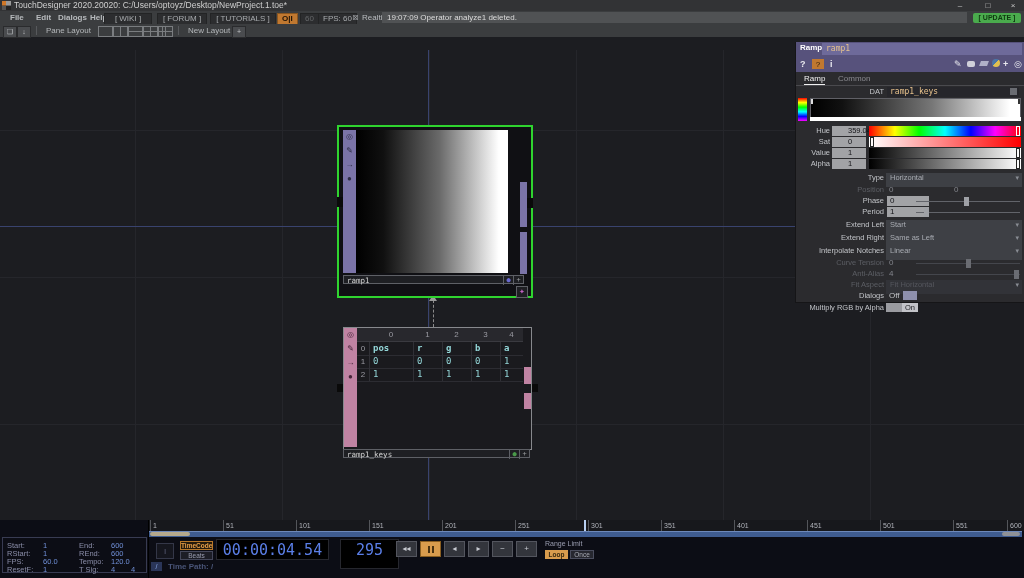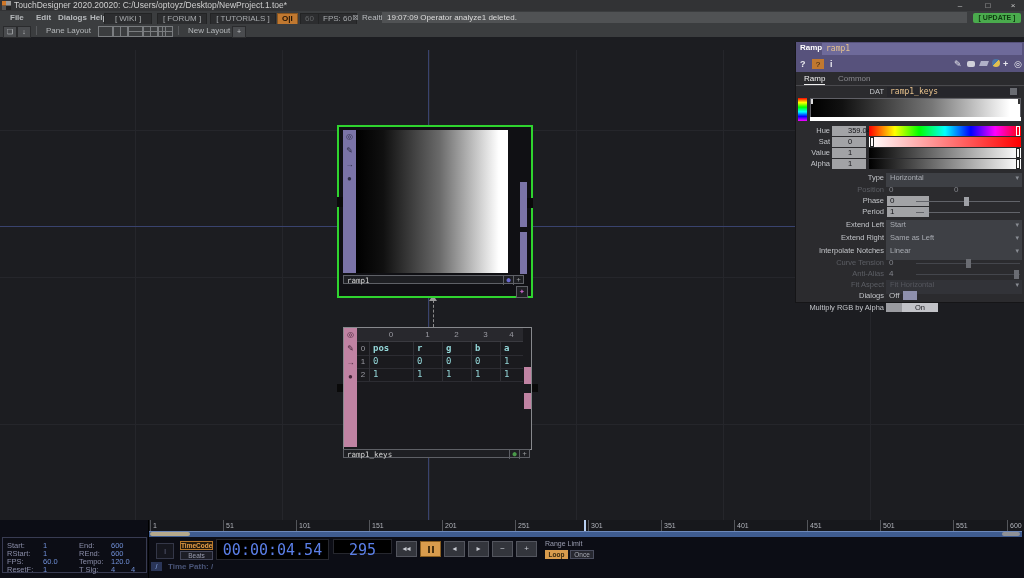--- a/index.html
+++ b/index.html
@@ -360,21 +360,21 @@
       <span class="pdrop dim">Fit Horizontal</span>
     </div>
     <div class="prow" style="top:249px">
       <span class="plab">Dialogs</span>
       <span class="ptext" style="left:93px;color:#c2c4c8">Off</span>
       <span class="abs" style="left:107px;top:0;width:14px;height:9px;background:#8e90ad"></span>
     </div>
     <div class="prow" style="top:261px">
       <span class="plab" style="left:-24px;width:112px">Multiply RGB by Alpha</span>
       <span class="abs" style="left:90px;top:0;width:16px;height:9px;background:#9a9ba0"></span>
-      <span class="abs" style="left:106px;top:0;width:36px;height:9px;background:#c2c3c8;color:#1a1a1e;font-size:7.5px;line-height:9px;text-align:center">On</span>
+      <span class="abs" style="left:106px;top:0;width:16px;height:9px;background:#c2c3c8;color:#1a1a1e;font-size:7.5px;line-height:9px;text-align:center">On</span>
     </div>
   </div>
 
   <div class="abs" id="bottombg"></div>
   <div class="abs" style="left:148px;top:520px;width:1px;height:58px;background:#000"></div>
 
   <div class="abs" id="ruler">
     <span class="tickt" style="left:1px">1</span>
     <span class="tickt" style="left:74px">51</span>
     <span class="tickt" style="left:147px">101</span>
@@ -411,21 +411,21 @@
     <span class="ival" style="left:40px;top:28px">1</span>
     <span class="ilab" style="left:76px;top:28px">T Sig:</span>
     <span class="ival" style="left:108px;top:28px">4</span>
     <span class="ival" style="left:128px;top:28px">4</span>
   </div>
 
   <span class="abs" style="left:156px;top:543px;width:18px;height:16px;background:#15161e;border:1px solid #343748;color:#5a5f78;font-size:8px;line-height:15px;text-align:center;box-sizing:border-box">I</span>
   <span class="abs" style="left:180px;top:541px;width:33px;height:9px;background:#241a0c;border:1px solid #b87828;color:#e8a04a;font-weight:bold;font-size:6.5px;line-height:8px;text-align:center;box-sizing:border-box">TimeCode</span>
   <span class="abs" style="left:180px;top:551px;width:33px;height:9px;background:#1c1d26;border:1px solid #44475a;color:#9a9db0;font-size:6.5px;line-height:8px;text-align:center;box-sizing:border-box">Beats</span>
   <span class="abs" id="lcd" style="left:216px;top:539px;width:113px;height:21px;line-height:20px">00:00:04.54</span>
-  <span class="abs" id="framebox" style="left:333px;top:539px;width:59px;height:15px;line-height:20px">295</span>
+  <span class="abs" id="framebox" style="left:340px;top:539px;width:59px;height:30px;line-height:20px">295</span>
 
   <span class="abs transbtn" style="left:396px">◂◂</span>
   <span class="abs transbtn" id="pausebtn" style="left:420px">
       <span class="pausebar" style="left:7px"></span>
       <span class="pausebar" style="left:11px"></span>
     </span>
   <span class="abs transbtn" style="left:444px">◂</span>
   <span class="abs transbtn" style="left:468px">▸</span>
   <span class="abs transbtn" style="left:492px">−</span>
   <span class="abs transbtn" style="left:516px">+</span>

